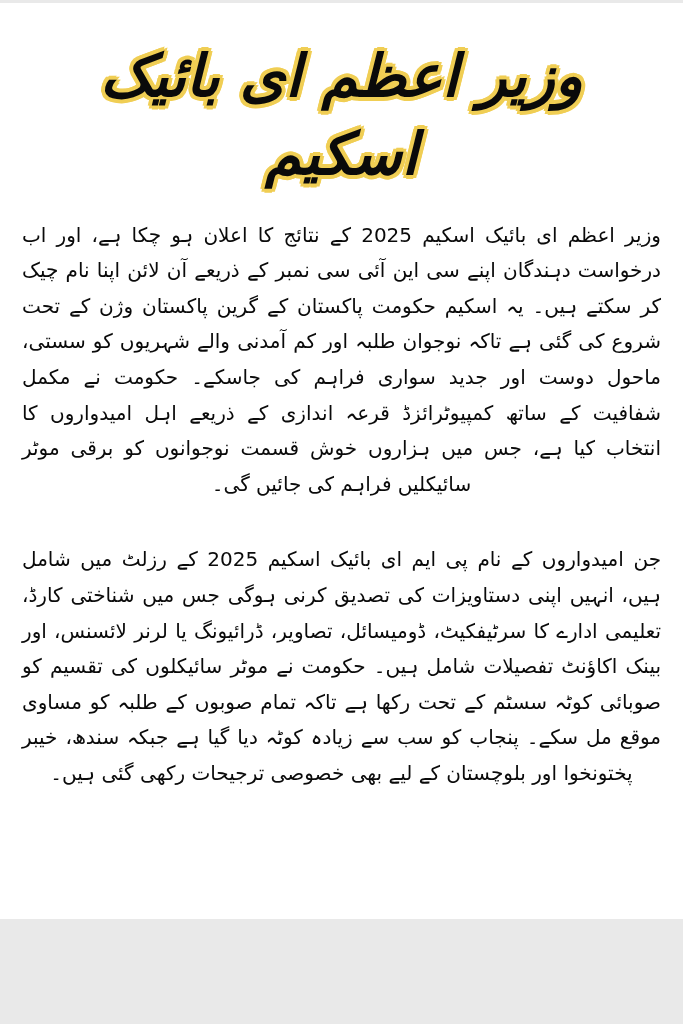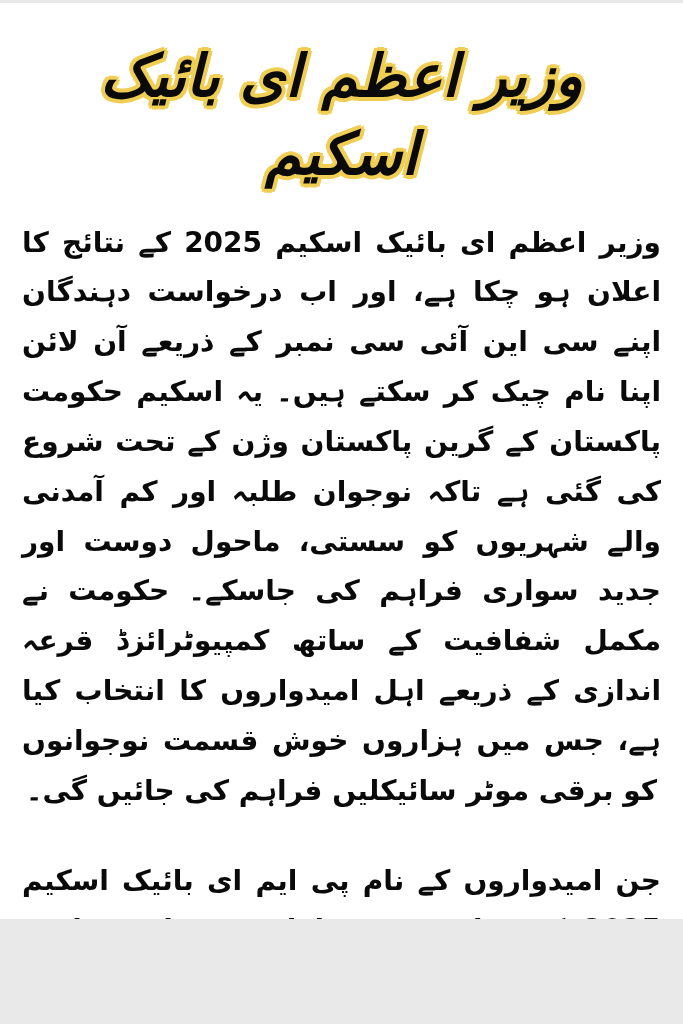--- a/index.html
+++ b/index.html
@@ -42,23 +42,23 @@
       -3px  0   0 var(--gold),  3px  0   0 var(--gold);
   }
   .body-text{
     padding:14px 22px 0 22px;
   }
   .body-text p{
     margin:0 0 40px 0;
     direction:rtl;
     text-align:justify;
     text-align-last:center;
-    font-size:28px;
+    font-size:20px;
     line-height:1.78;
-    font-weight:700;
+    font-weight:400;
     color:var(--ink);
   }
 </style>
 </head>
 <body>
 
 <div class="page">
 
   <h1 class="title">وزیر اعظم ای بائیک اسکیم</h1>
 

